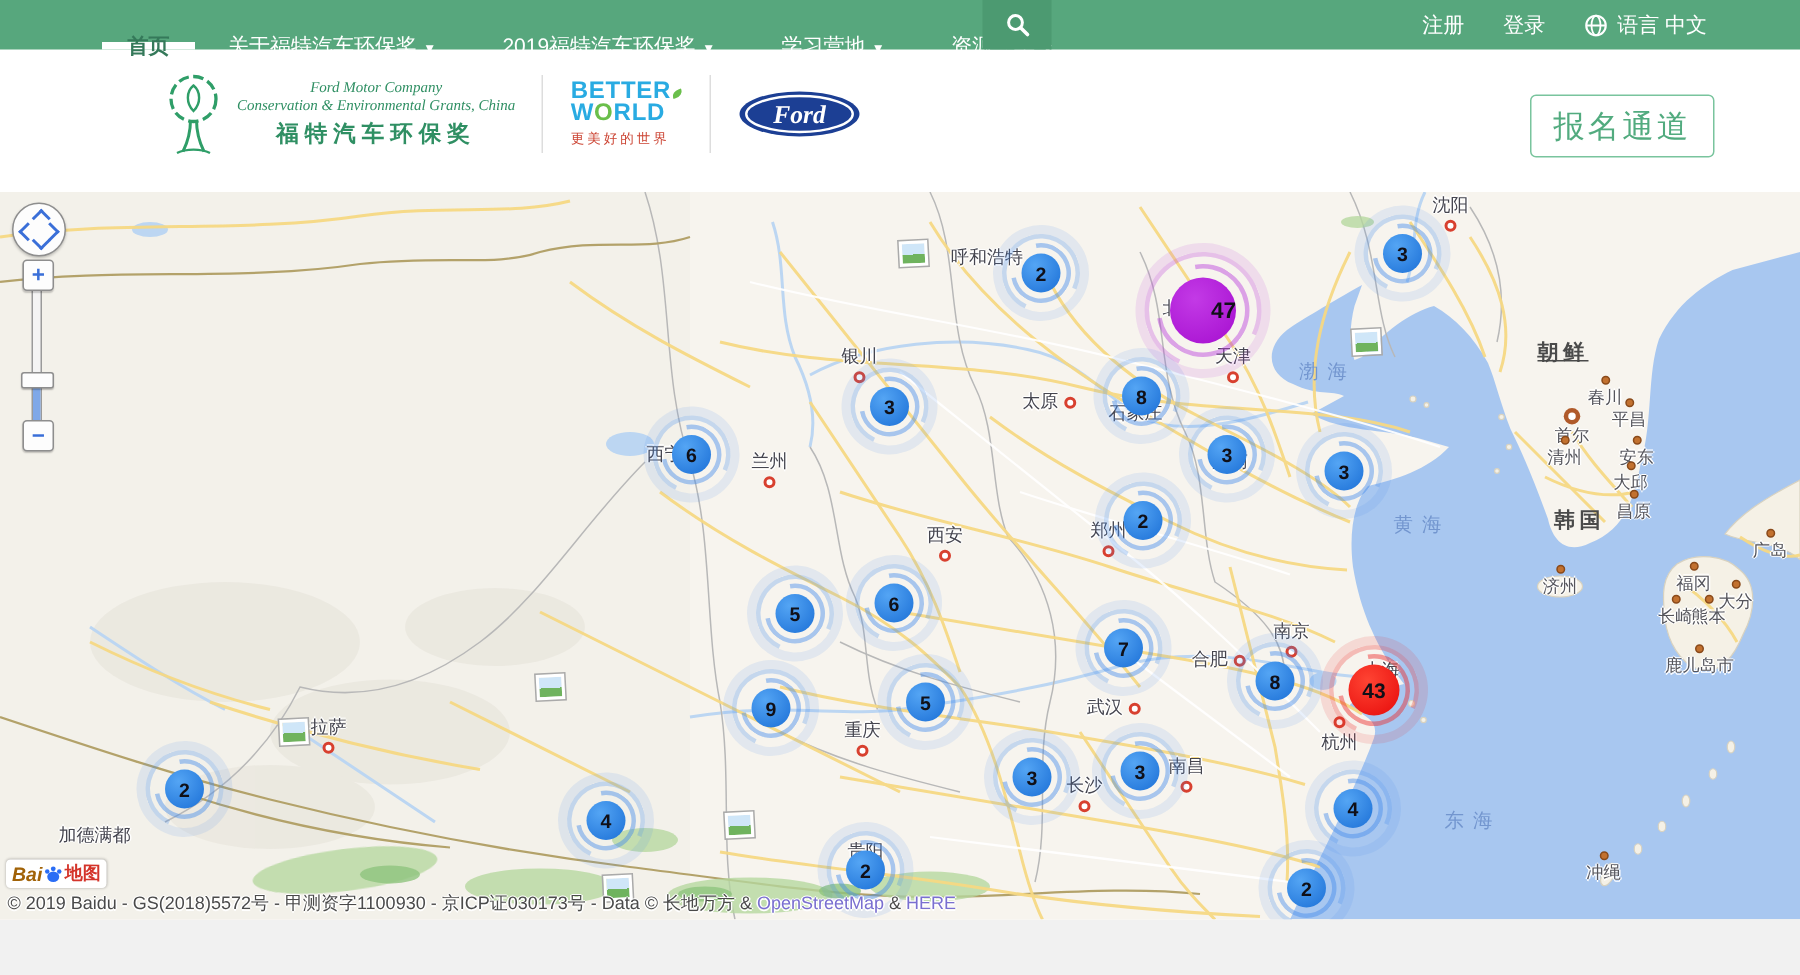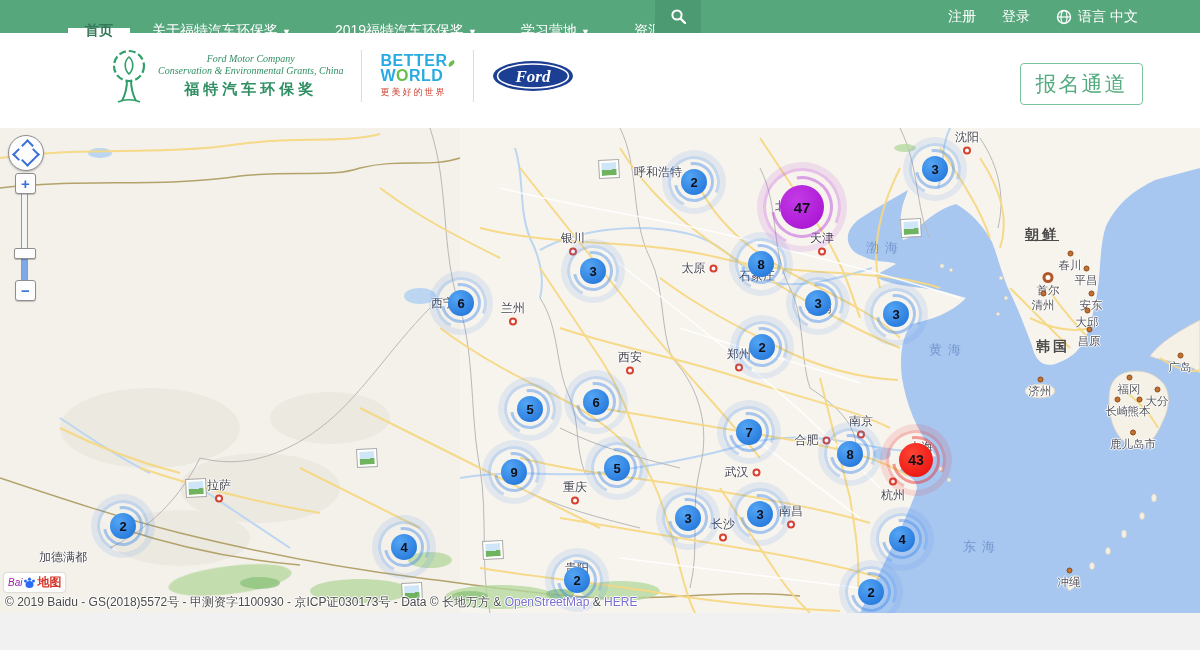--- a/index.html
+++ b/index.html
@@ -73,21 +73,21 @@
   .zbtn{position:absolute;left:15px;width:19px;height:19px;background:#fdfdfd;border:1px solid #8e8e8e;border-radius:3px;
         color:#3a6fd8;font-size:15px;font-weight:bold;display:flex;align-items:center;justify-content:center;
         z-index:12;cursor:pointer;box-shadow:0 1px 1px rgba(0,0,0,.2);line-height:1;}
   .ztrack{position:absolute;left:21px;top:64px;width:5px;height:90px;background:#f4f4f4;border:1px solid #9a9a9a;z-index:11;}
   .zfill{position:absolute;left:0;bottom:0;width:100%;height:28px;background:#7fa8e8;}
   .zhandle{position:absolute;left:14px;top:120px;width:20px;height:9px;background:#fdfdfd;border:1px solid #8e8e8e;
            border-radius:2px;z-index:12;cursor:pointer;box-shadow:0 1px 1px rgba(0,0,0,.25);}
   
   .baidu{position:absolute;left:4px;bottom:21px;background:#fff;border-radius:3px;padding:1px 4px;display:flex;
          align-items:center;gap:1px;z-index:13;box-shadow:0 0 2px rgba(0,0,0,.3);}
-  .baidu .bai{color:#a21caf;font-weight:normal;font-size:10px;font-style:italic;}
+  .baidu .bai{color:#a16207;font-weight:bold;font-size:13px;font-style:italic;}
   .baidu .ditu{color:#d4342a;font-weight:bold;font-size:12px;}
   .attr{position:absolute;left:5px;bottom:2px;font-size:12px;color:#4a4a4a;z-index:13;white-space:nowrap;
         text-shadow:1px 0 0 #fff,-1px 0 0 #fff,0 1px 0 #fff,0 -1px 0 #fff;}
   .attr a{color:#7a6fd0;text-decoration:none;cursor:pointer;}
 </style>
 </head>
 <body>
 
 <div class="nav">
   <div class="nav-items" id="nav-items">
@@ -424,21 +424,21 @@
       <div class="sea" style="left: 885px; top: 120px;">渤海</div>
       <div class="sea" style="left: 948px; top: 222px;">黄海</div>
       <div class="sea" style="left: 982px; top: 419px;">东海</div>
       <div class="country" style="left: 1042px; top: 107px; text-decoration: underline;">朝鲜</div>
       <div class="country" style="left: 1053px; top: 219px;">韩国</div>
     </div>
   <div id="marker-layer">
       <div class="marker m-blue" style="left: 694px; top: 54px;">
         <span>2</span>
       </div>
-      <div class="marker m-purple" style="left: 802px; top: 79px;">
+      <div class="marker m-purple" style="left: 802px; top: 79px; justify-content: flex-end;">
         <span>47</span>
       </div>
       <div class="marker m-blue" style="left: 935px; top: 41px;">
         <span>3</span>
       </div>
       <div class="marker m-blue" style="left: 593px; top: 143px;">
         <span>3</span>
       </div>
       <div class="marker m-blue" style="left: 761px; top: 136px;">
         <span>8</span>

